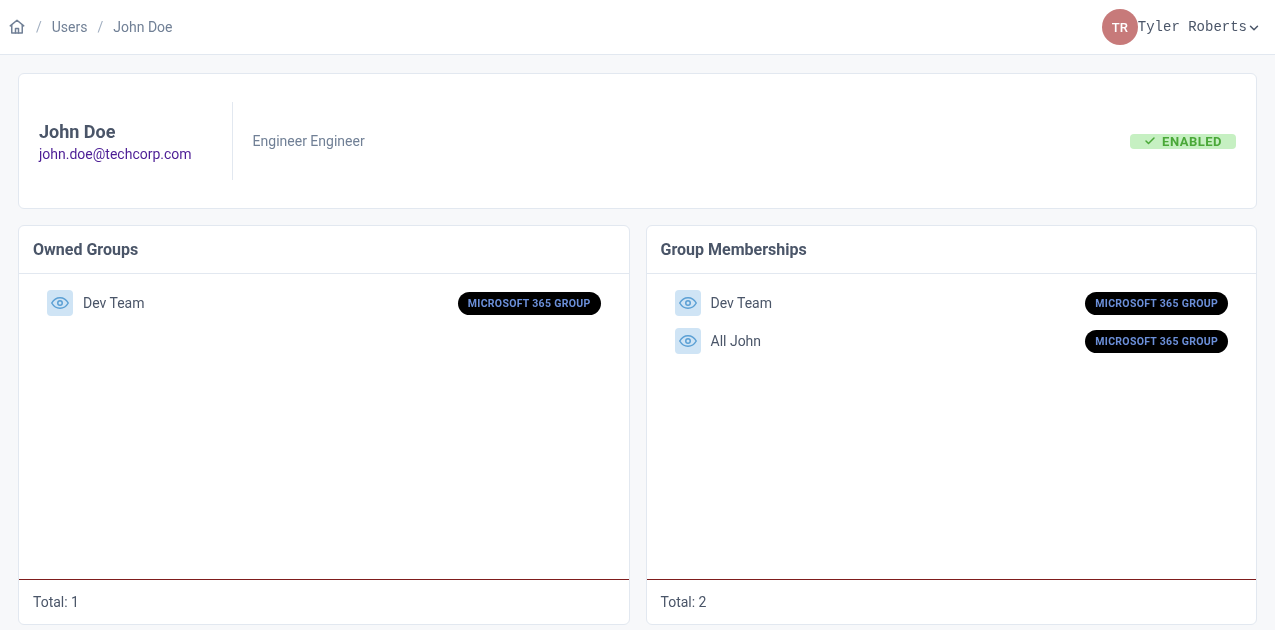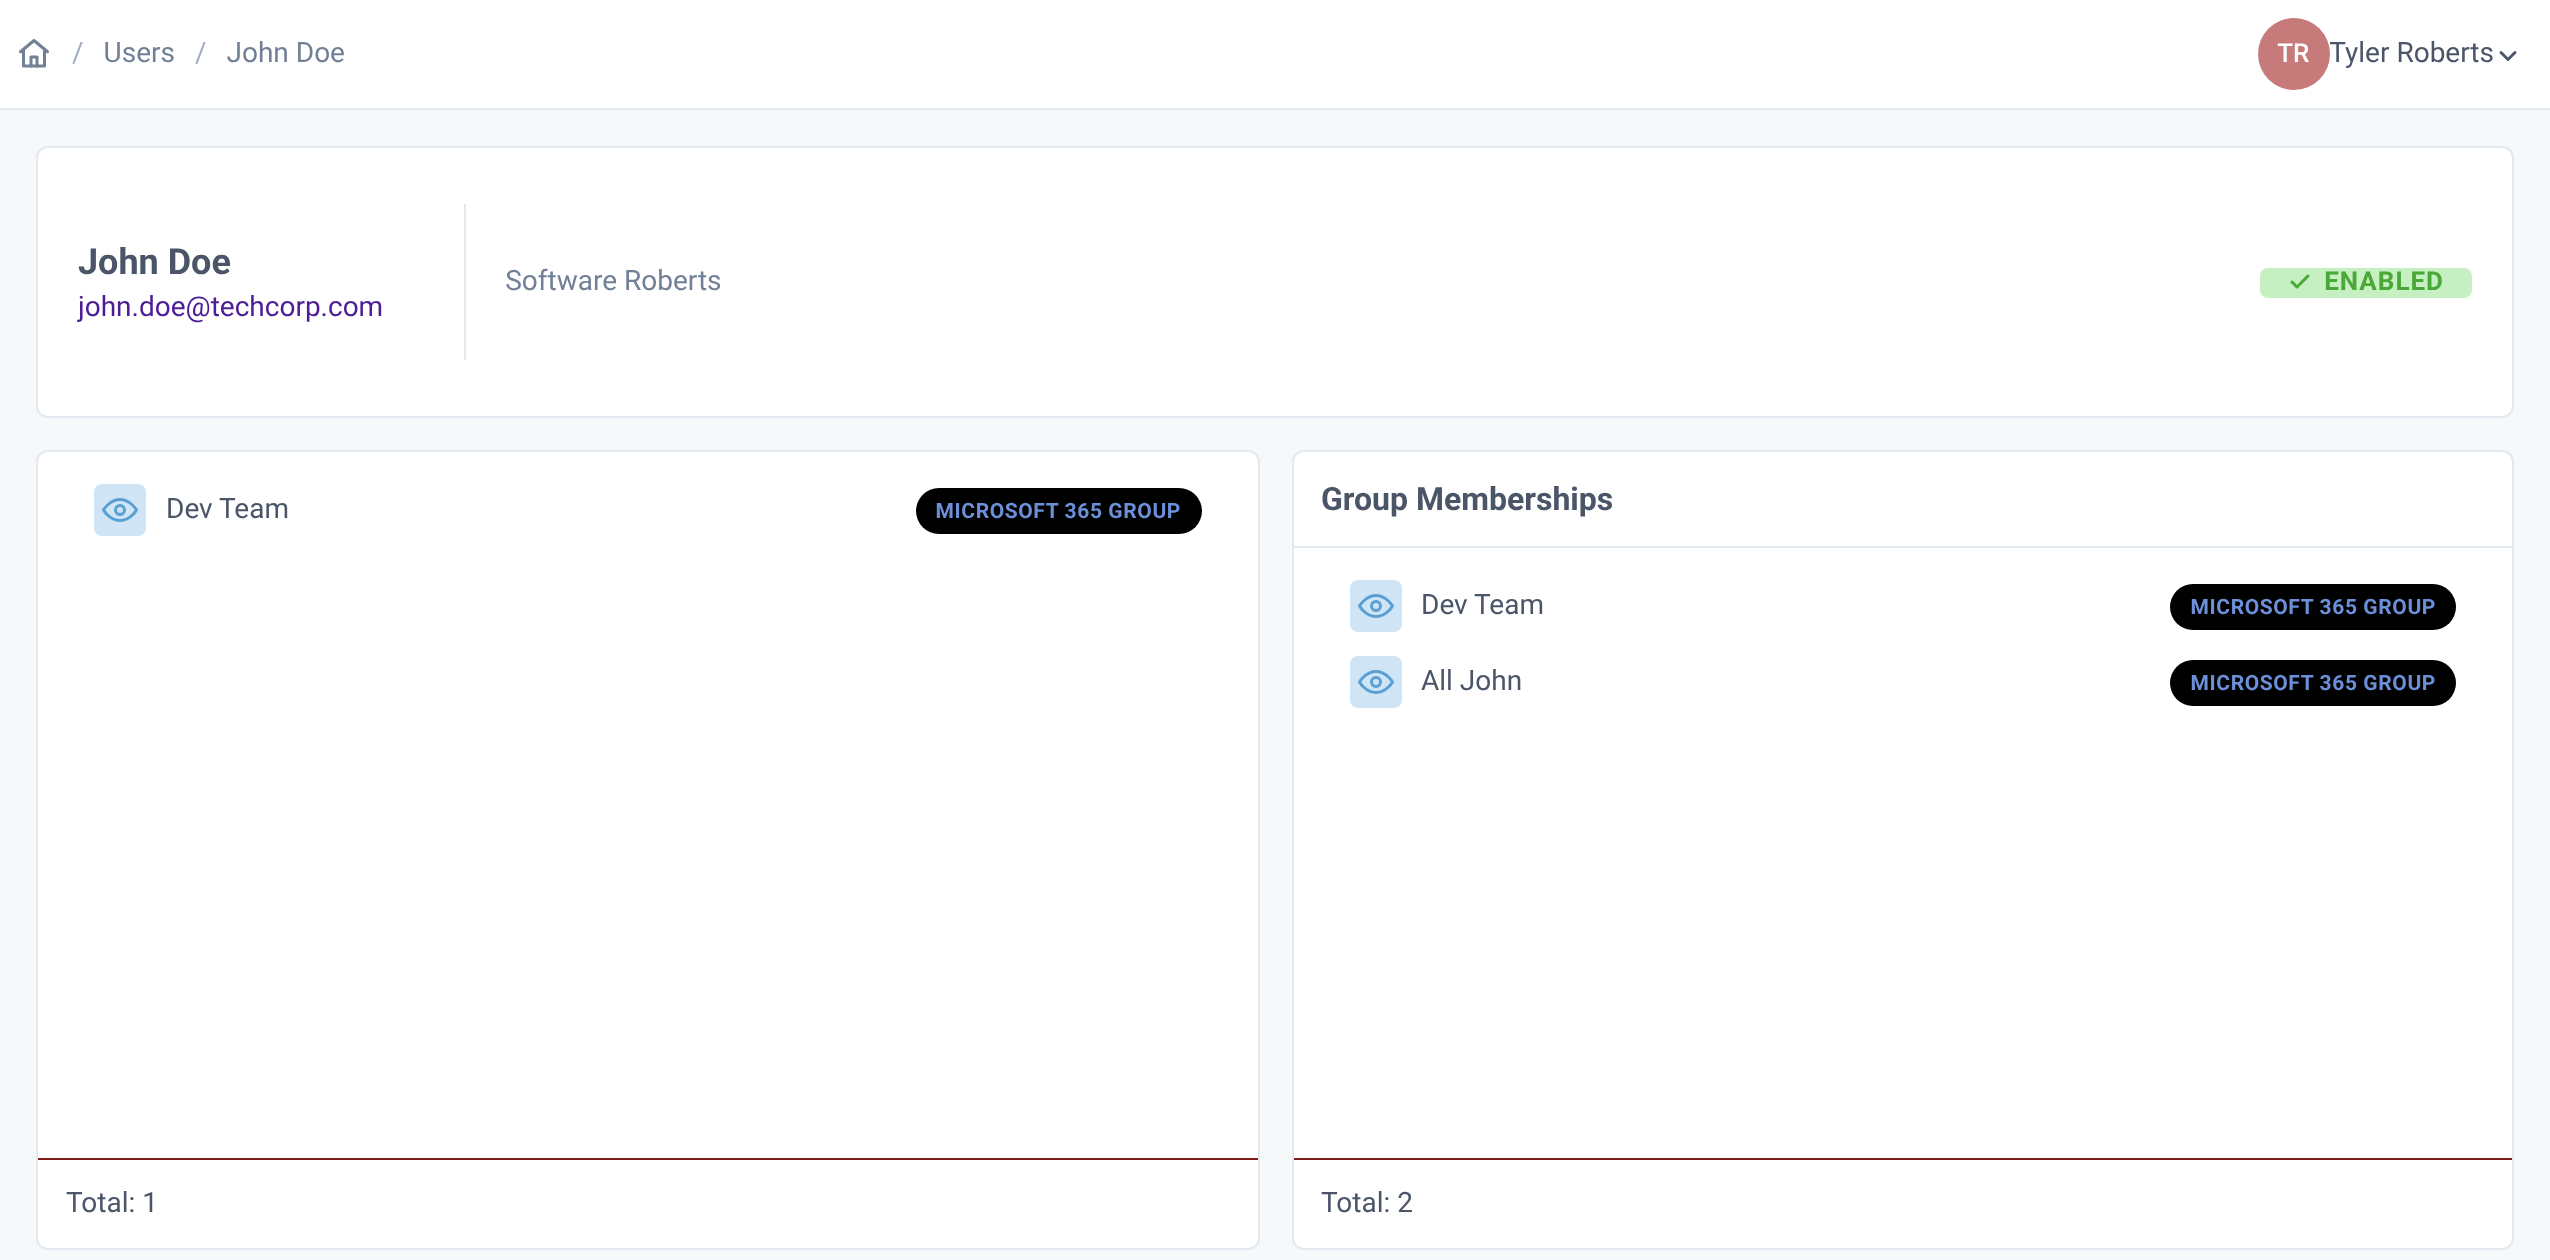--- a/index.html
+++ b/index.html
@@ -57,20 +57,21 @@
       color: #fff;
       font-size: 13px;
       display: flex;
       align-items: center;
       justify-content: center;
       font-weight: 500;
     }
     .user-name {
       font-size: 14px;
       color: #4a5568;
+      font-family: Liberation Mono, monospace;
     }
     .chevron-icon {
       width: 14px;
       height: 14px;
       color: #4a5568;
     }
     .content {
       background: #f7f8fa;
       padding: 18px;
       height: calc(100% - 55px);
@@ -220,34 +221,35 @@
 </div>
 
 <div class="content">
 
   <div class="card profile-card">
     <div class="profile-left">
       <div class="profile-name">John Doe</div>
       <div class="profile-email">john.doe@techcorp.com</div>
     </div>
     <div class="vdivider"></div>
-    <div class="profile-role">Software Roberts</div>
+    <div class="profile-role">Engineer Engineer</div>
     <div class="status-badge">
       <span class="check-icon">
         <svg viewBox="0 0 24 24" fill="none" stroke="currentColor" stroke-width="3" stroke-linecap="round" stroke-linejoin="round">
             <polyline points="20 6 9 17 4 12"></polyline>
           </svg>
       </span>
       <span>ENABLED</span>
     </div>
   </div>
 
   <div class="two-col">
 
     <div class="card panel">
+      <div class="panel-header">Owned Groups</div>
       <div class="panel-body">
         <div class="group-row">
           <div class="eye-badge">
             <svg viewBox="0 0 24 24" fill="none" stroke="currentColor" stroke-width="2" stroke-linecap="round" stroke-linejoin="round">
                 <path d="M1 12s4-7 11-7 11 7 11 7-4 7-11 7S1 12 1 12z"></path>
                 <circle cx="12" cy="12" r="3"></circle>
               </svg>
           </div>
           <span class="group-name">Dev Team</span>
           <span class="type-badge">MICROSOFT 365 GROUP</span>

